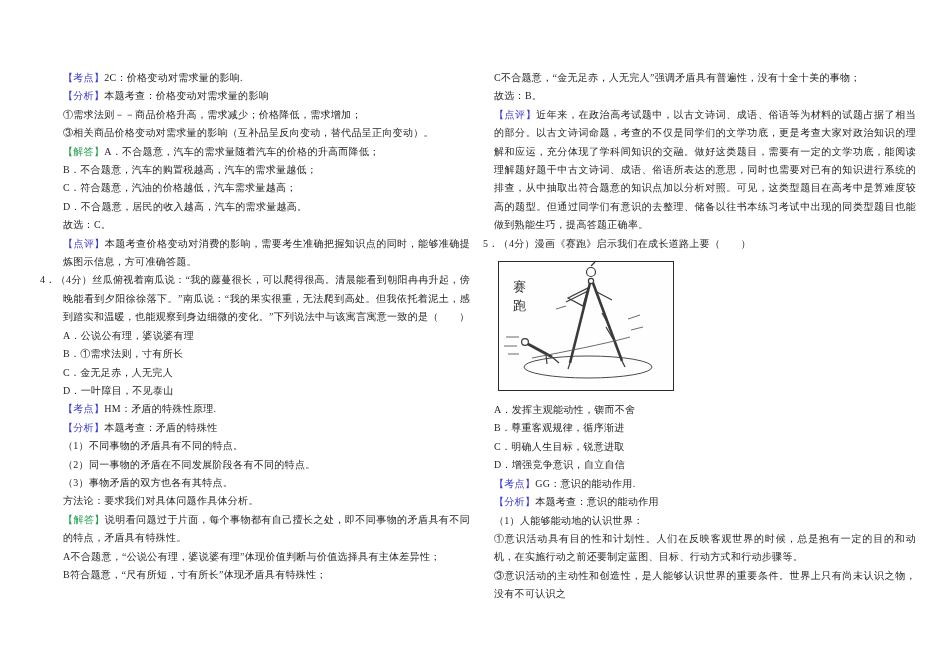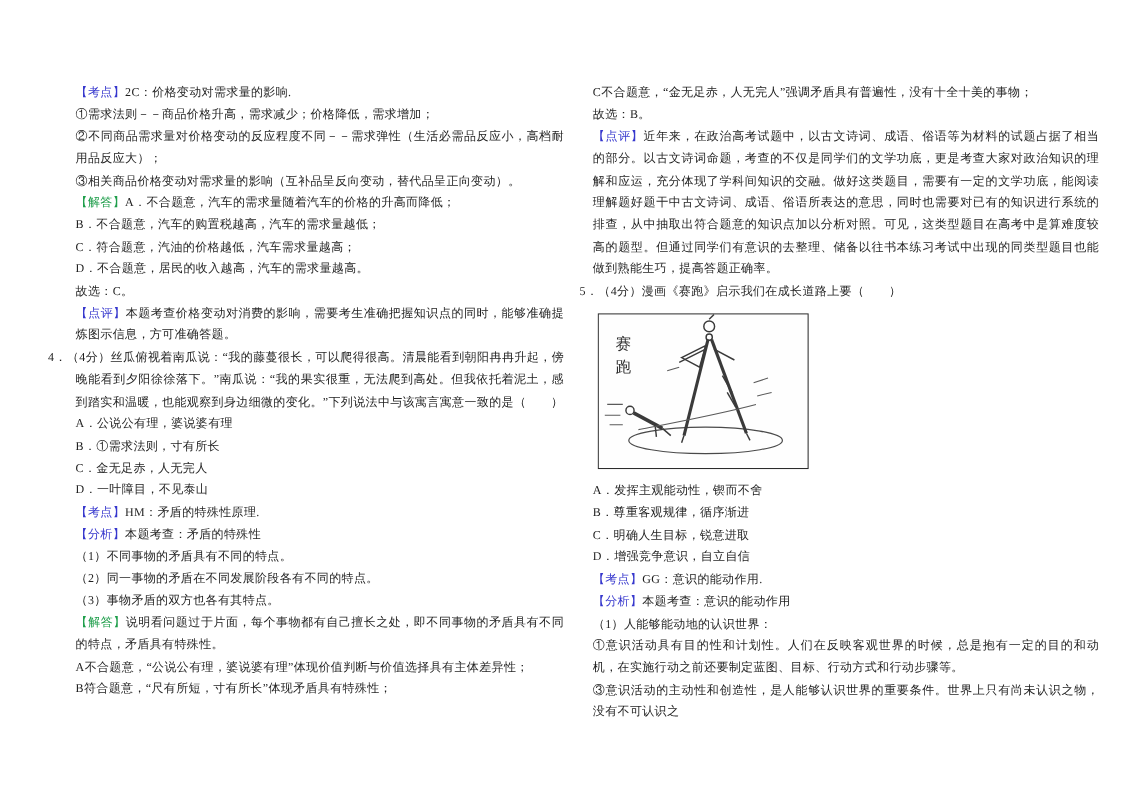--- a/index.html
+++ b/index.html
@@ -36,39 +36,40 @@
     fill:#2d2d2d;
   }
 </style>
 </head>
 <body>
 
 <div id="page">
 
   <div class="col" id="col-left">
     <p><span class="tag-blue">【考点】</span><span>2C：价格变动对需求量的影响.</span></p>
+    <p><span class="tag-blue">【分析】</span><span>本题考查：价格变动对需求量的影响</span></p>
     <p>①需求法则－－商品价格升高，需求减少；价格降低，需求增加；</p>
-    <p>②不同商品需求量对价格变动的反应程度不同－－需求弹性（生活必需品反应小，高档耐用品反应大）；</p>
     <p>③相关商品价格变动对需求量的影响（互补品呈反向变动，替代品呈正向变动）。</p>
     <p><span class="tag-green">【解答】</span><span>A．不合题意，汽车的需求量随着汽车的价格的升高而降低；</span></p>
     <p>B．不合题意，汽车的购置税越高，汽车的需求量越低；</p>
     <p>C．符合题意，汽油的价格越低，汽车需求量越高；</p>
     <p>D．不合题意，居民的收入越高，汽车的需求量越高。</p>
     <p>故选：C。</p>
     <p><span class="tag-blue">【点评】</span><span>本题考查价格变动对消费的影响，需要考生准确把握知识点的同时，能够准确提炼图示信息，方可准确答题。</span></p>
     <p class="q-left">4．（4分）丝瓜俯视着南瓜说：“我的藤蔓很长，可以爬得很高。清晨能看到朝阳冉冉升起，傍晚能看到夕阳徐徐落下。”南瓜说：“我的果实很重，无法爬到高处。但我依托着泥土，感到踏实和温暖，也能观察到身边细微的变化。”下列说法中与该寓言寓意一致的是（　　）</p>
     <p>A．公说公有理，婆说婆有理</p>
     <p>B．①需求法则，寸有所长</p>
     <p>C．金无足赤，人无完人</p>
     <p>D．一叶障目，不见泰山</p>
     <p><span class="tag-blue">【考点】</span><span>HM：矛盾的特殊性原理.</span></p>
     <p><span class="tag-blue">【分析】</span><span>本题考查：矛盾的特殊性</span></p>
     <p>（1）不同事物的矛盾具有不同的特点。</p>
     <p>（2）同一事物的矛盾在不同发展阶段各有不同的特点。</p>
     <p>（3）事物矛盾的双方也各有其特点。</p>
+    <p>方法论：要求我们对具体问题作具体分析。</p>
     <p><span class="tag-green">【解答】</span><span>说明看问题过于片面，每个事物都有自己擅长之处，即不同事物的矛盾具有不同的特点，矛盾具有特殊性。</span></p>
     <p>A不合题意，“公说公有理，婆说婆有理”体现价值判断与价值选择具有主体差异性；</p>
     <p>B符合题意，“尺有所短，寸有所长”体现矛盾具有特殊性；</p>
   </div>
 
   <div class="col" id="col-right">
     <p>C不合题意，“金无足赤，人无完人”强调矛盾具有普遍性，没有十全十美的事物；</p>
     <p>故选：B。</p>
     <p><span class="tag-blue">【点评】</span><span>近年来，在政治高考试题中，以古文诗词、成语、俗语等为材料的试题占据了相当的部分。以古文诗词命题，考查的不仅是同学们的文学功底，更是考查大家对政治知识的理解和应运，充分体现了学科间知识的交融。做好这类题目，需要有一定的文学功底，能阅读理解题好题干中古文诗词、成语、俗语所表达的意思，同时也需要对已有的知识进行系统的排查，从中抽取出符合题意的知识点加以分析对照。可见，这类型题目在高考中是算难度较高的题型。但通过同学们有意识的去整理、储备以往书本练习考试中出现的同类型题目也能做到熟能生巧，提高答题正确率。</span></p>
     <p class="q-right">5．（4分）漫画《赛跑》启示我们在成长道路上要（　　）</p>

